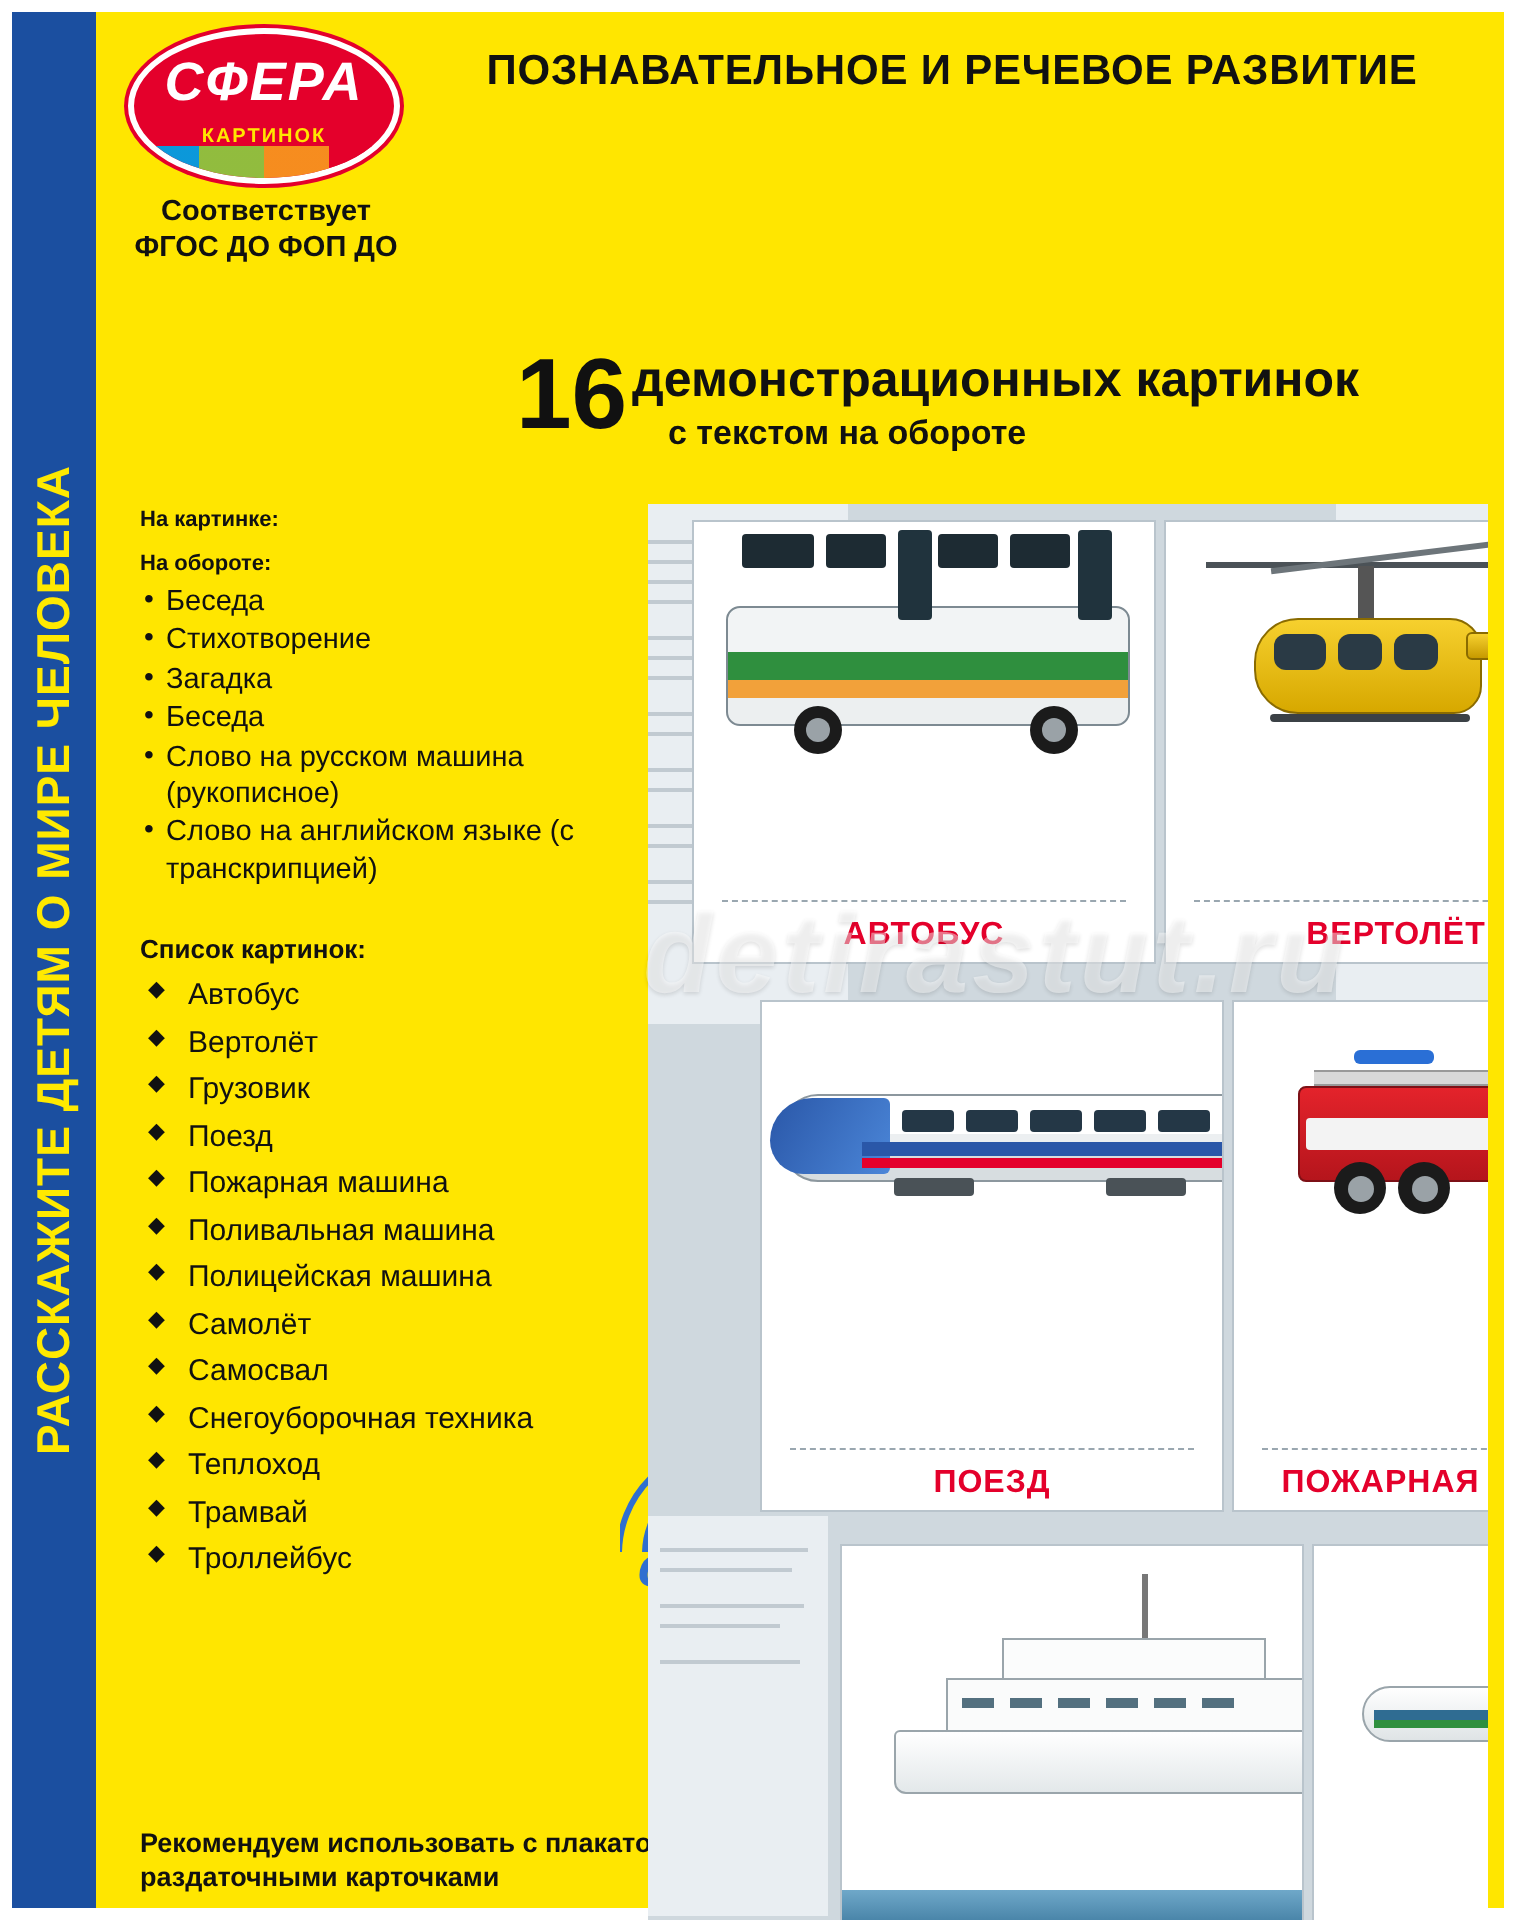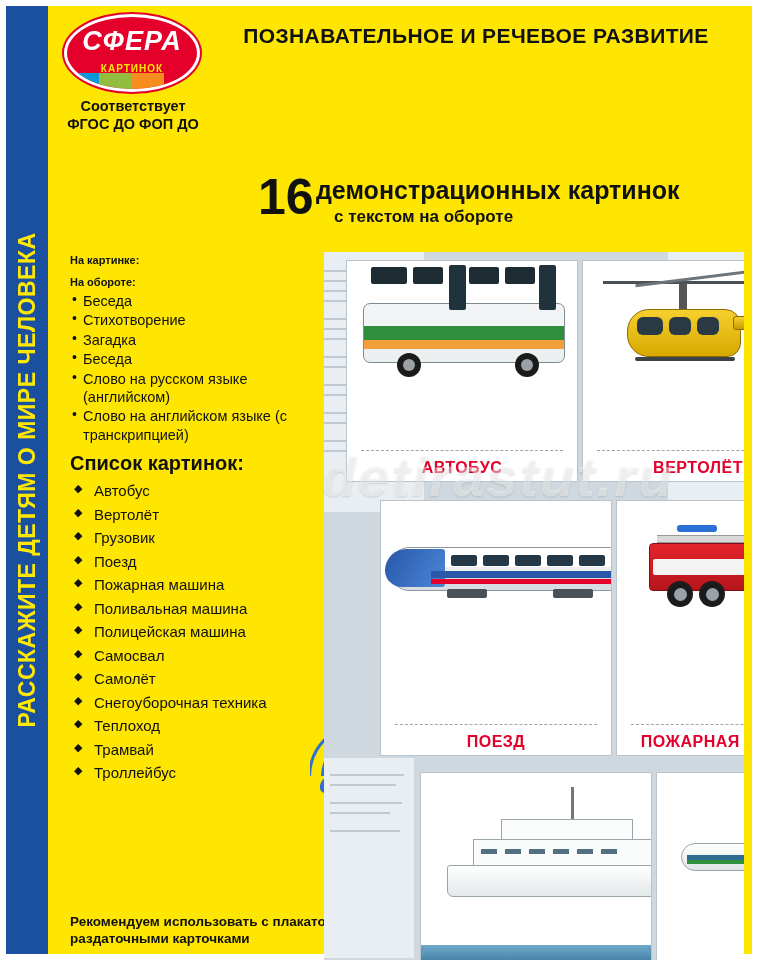--- a/index.html
+++ b/index.html
@@ -189,21 +189,21 @@
     position: relative;
     margin-bottom: 1px;
   }
   ul.bl li:before {
     content: "•";
     position: absolute;
     left: 0;
     top: -1px;
     font-size: 14px;
   }
-  .lh.third { margin-top: 8px; font-size: 20px;}
+  .lh.third { margin-top: 23px; font-size: 13px;}
   ul.dl {
     margin: 6px 0 0 8px;
     padding: 0;
     list-style: none;
   }
   ul.dl li {
     font-size: 15px;
     line-height: 1.3;
     padding-left: 20px;
     position: relative;
@@ -395,35 +395,35 @@
 
     <div class="lists">
       <div class="lh">На картинке:</div>
 
       <div class="lh second">На обороте:</div>
       <ul class="bl">
         <li>Беседа</li>
         <li>Стихотворение</li>
         <li>Загадка</li>
         <li>Беседа</li>
-        <li>Слово на русском языке (английском)</li>
+        <li>Слово на русском машина (рукописное)</li>
         <li>Слово на английском языке (с транскрипцией)</li>
       </ul>
 
       <div class="lh third">Список картинок:</div>
       <ul class="dl">
         <li>Автобус</li>
         <li>Вертолёт</li>
         <li>Грузовик</li>
         <li>Поезд</li>
         <li>Пожарная машина</li>
         <li>Поливальная машина</li>
         <li>Полицейская машина</li>
+        <li>Самолёт</li>
         <li>Самосвал</li>
-        <li>Самолёт</li>
         <li>Снегоуборочная техника</li>
         <li>Теплоход</li>
         <li>Трамвай</li>
         <li>Троллейбус</li>
       </ul>
     </div>
 
     <div class="footnote">Рекомендуем использовать с плакатом и раздаточными карточками</div>
 
     <div class="sfera-mark">

